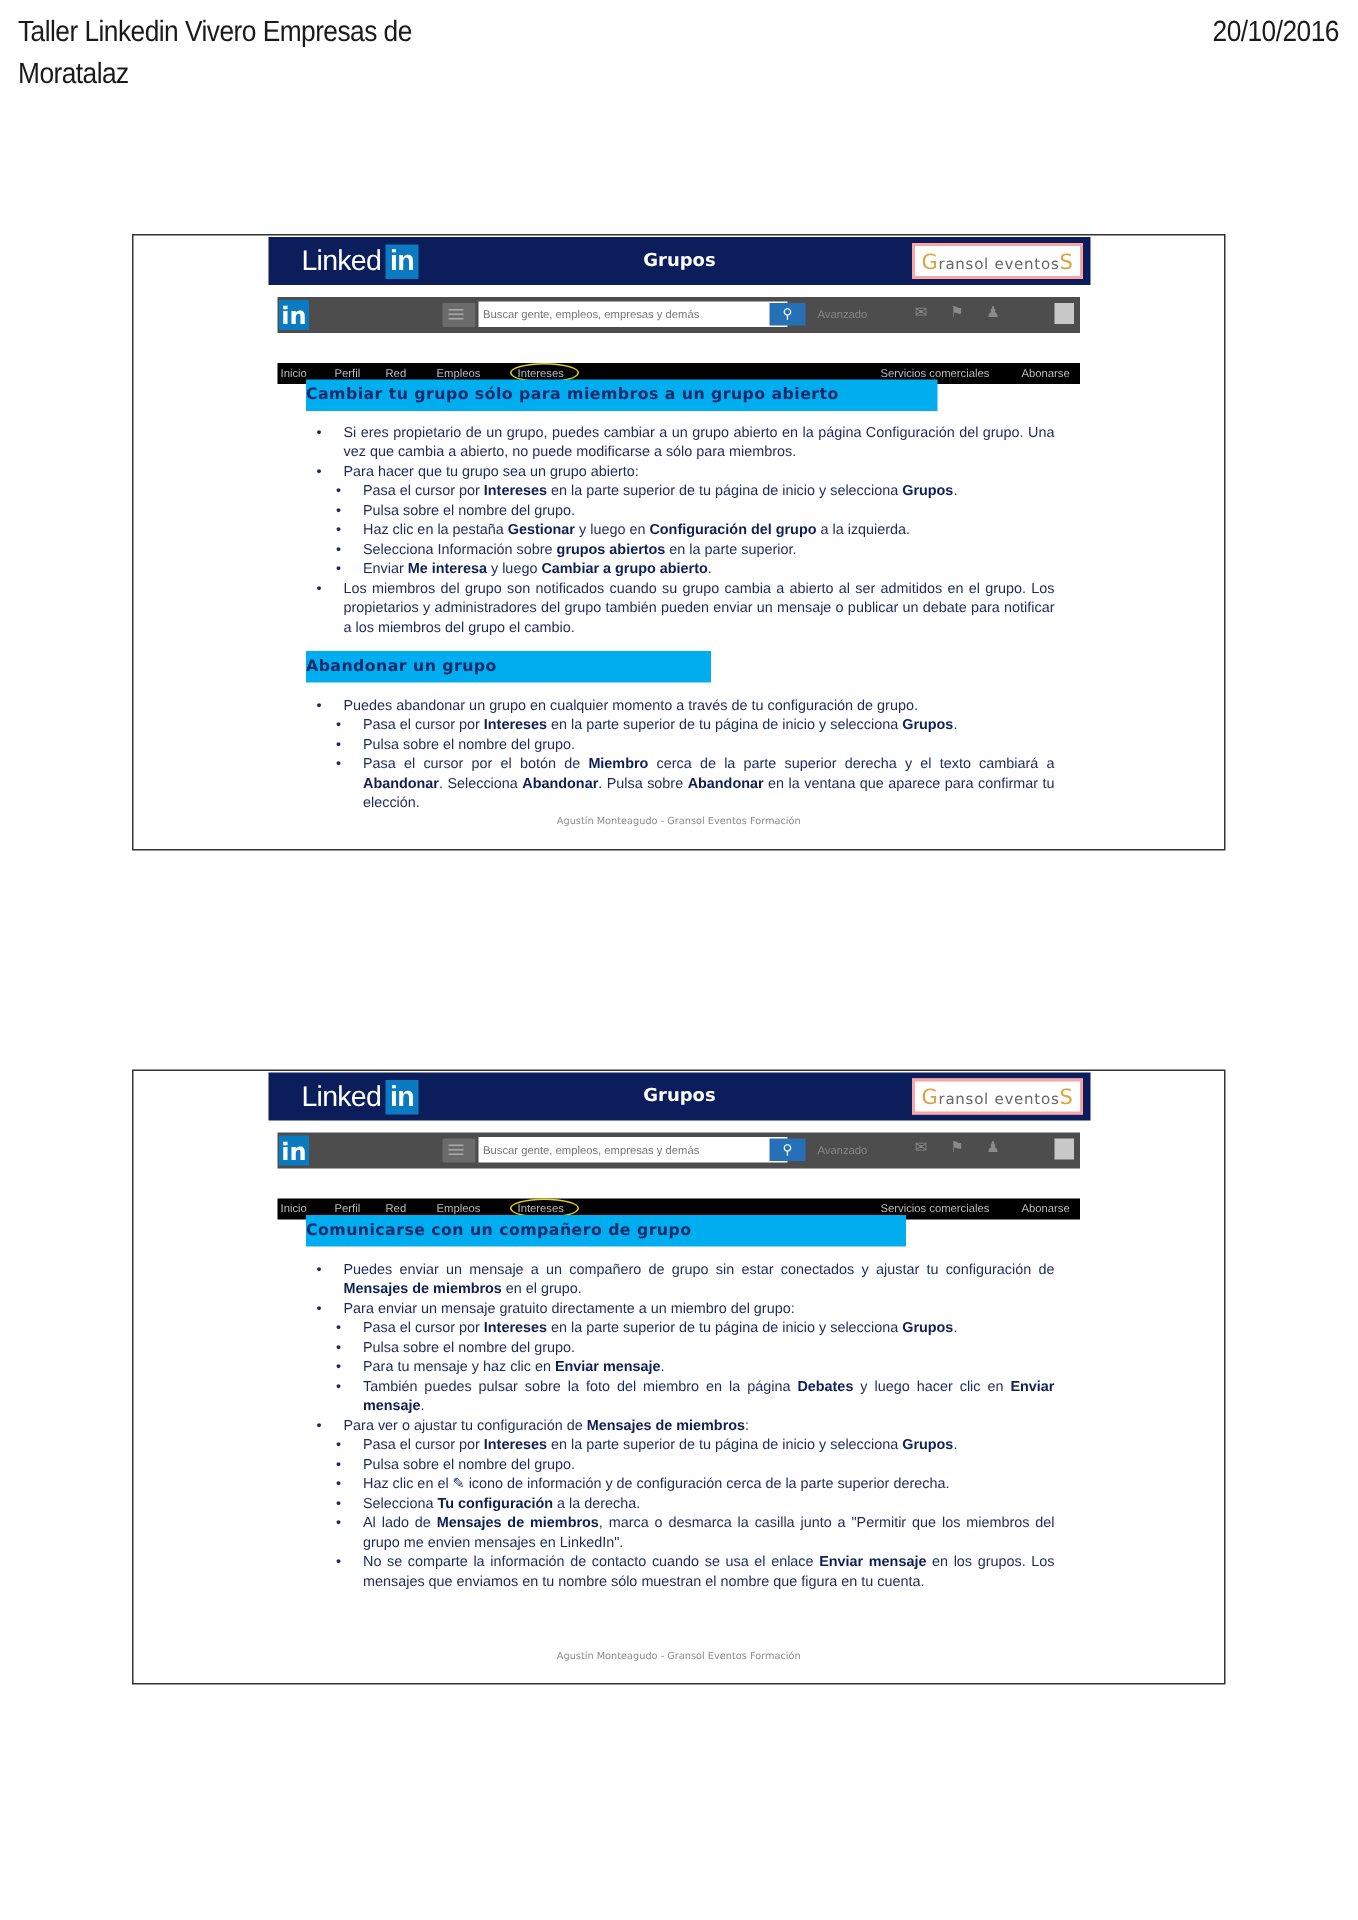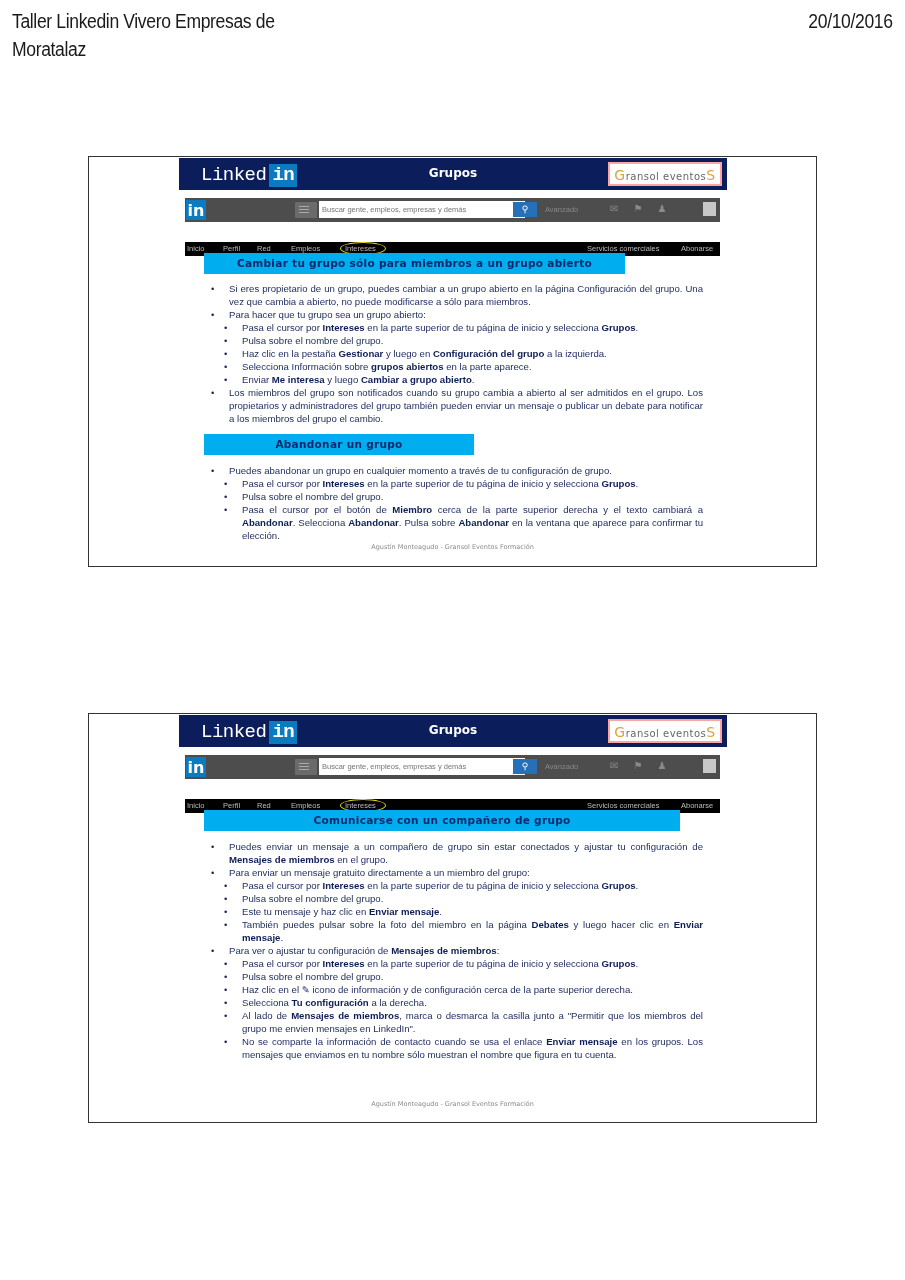--- a/index.html
+++ b/index.html
@@ -23,21 +23,21 @@
   }
   .slide-1 { top: 156px; height: 411px; }
   .slide-2 { top: 713px; height: 410px; }
 
   .banner {
     position: absolute; left: 90px; top: 1px; width: 548px; height: 32px;
     background: #0b1e5b;
   }
   .linkedin-logo {
     position: absolute; left: 22px; top: 5px; height: 24px;
-    font-family: Liberation Mono, monospace; font-size: 19px; color: #fff; line-height: 24px;
+    font-family: Liberation Sans, sans-serif; font-size: 19px; color: #fff; line-height: 24px;
     letter-spacing: -0.5px;
   }
   .linkedin-logo .in-box {
     display: inline-block; background: #0a7bc0; color: #fff; padding: 0 3px;
     font-weight: bold; margin-left: 3px; line-height: 23px; height: 23px;
   }
   .banner-title {
     position: absolute; left: 0; right: 0; top: 8px; text-align: center;
     font-family: "DejaVu Sans", sans-serif; font-size: 12px; font-weight: bold; color: #fff;
   }
@@ -93,21 +93,21 @@
   }
   .nav-bottom span { position: absolute; top: 0; }
   .intereses-ring {
     position: absolute; left: 155px; top: 0px; width: 46px; height: 13px;
     border: 1px solid #e6d21a; border-radius: 50%;
   }
 
   .section-heading {
     position: absolute; left: 115px; height: 21px; background: #00adef;
     font-family: "DejaVu Sans", sans-serif; font-size: 10.5px; font-weight: bold; color: #0b2a6b;
-    text-align: center; line-height: 21px; letter-spacing: 0.3px;
+    line-height: 21px; letter-spacing: 0.3px;
   }
 
   .content {
     position: absolute; left: 122px; width: 492px;
     font-family: "Liberation Sans", sans-serif; font-size: 9.6px; line-height: 13px;
     color: #1c2a5c;
   }
   .content .b { font-weight: bold; color: #0e1f55; }
   .li { position: relative; padding-left: 18px; text-align: justify; }
   .li::before { content: "•"; position: absolute; left: 0; top: 0; color: #1c2a5c; }
@@ -160,21 +160,21 @@
   </div>
 
   <div class="section-heading" style="top:96px; width:421px;">Cambiar tu grupo sólo para miembros a un grupo abierto</div>
 
   <div class="content" style="top:125px;">
     <div class="li">Si eres propietario de un grupo, puedes cambiar a un grupo abierto en la página Configuración del grupo. Una vez que cambia a abierto, no puede modificarse a sólo para miembros.</div>
     <div class="li">Para hacer que tu grupo sea un grupo abierto:</div>
     <div class="li sub"><span>Pasa el cursor por </span><span class="b">Intereses</span><span> en la parte superior de tu página de inicio y selecciona </span><span class="b">Grupos</span><span>.</span></div>
     <div class="li sub">Pulsa sobre el nombre del grupo.</div>
     <div class="li sub"><span>Haz clic en la pestaña </span><span class="b">Gestionar</span><span> y luego en </span><span class="b">Configuración del grupo</span><span> a la izquierda.</span></div>
-    <div class="li sub"><span>Selecciona Información sobre </span><span class="b">grupos abiertos</span><span> en la parte aparece.</span></div>
+    <div class="li sub"><span>Selecciona Información sobre </span><span class="b">grupos abiertos</span><span> en la parte superior.</span></div>
     <div class="li sub"><span>Enviar </span><span class="b">Me interesa</span><span> y luego </span><span class="b">Cambiar a grupo abierto</span><span>.</span></div>
     <div class="li">Los miembros del grupo son notificados cuando su grupo cambia a abierto al ser admitidos en el grupo. Los propietarios y administradores del grupo también pueden enviar un mensaje o publicar un debate para notificar a los miembros del grupo el cambio.</div>
   </div>
 
   <div class="section-heading" style="top:277px; width:270px;">Abandonar un grupo</div>
 
   <div class="content" style="top:307px;">
     <div class="li">Puedes abandonar un grupo en cualquier momento a través de tu configuración de grupo.</div>
     <div class="li sub"><span>Pasa el cursor por </span><span class="b">Intereses</span><span> en la parte superior de tu página de inicio y selecciona </span><span class="b">Grupos</span><span>.</span></div>
     <div class="li sub">Pulsa sobre el nombre del grupo.</div>
@@ -210,28 +210,28 @@
       <span style="left:38px">Perfil</span>
       <span style="left:72px">Red</span>
       <span style="left:106px">Empleos</span>
       <span style="left:160px">Intereses</span>
       <div class="intereses-ring"></div>
       <span style="left:402px">Servicios comerciales</span>
       <span style="left:496px">Abonarse</span>
     </div>
   </div>
 
-  <div class="section-heading" style="top:96px; width:476px;">Comunicarse con un compañero de grupo</div>
+  <div class="section-heading" style="top:96px; width:400px;">Comunicarse con un compañero de grupo</div>
 
   <div class="content" style="top:126px;">
     <div class="li"><span>Puedes enviar un mensaje a un compañero de grupo sin estar conectados y ajustar tu configuración de </span><span class="b">Mensajes de miembros</span><span> en el grupo.</span></div>
     <div class="li">Para enviar un mensaje gratuito directamente a un miembro del grupo:</div>
     <div class="li sub"><span>Pasa el cursor por </span><span class="b">Intereses</span><span> en la parte superior de tu página de inicio y selecciona </span><span class="b">Grupos</span><span>.</span></div>
     <div class="li sub">Pulsa sobre el nombre del grupo.</div>
-    <div class="li sub"><span>Este tu mensaje y haz clic en </span><span class="b">Enviar mensaje</span><span>.</span></div>
+    <div class="li sub"><span>Para tu mensaje y haz clic en </span><span class="b">Enviar mensaje</span><span>.</span></div>
     <div class="li sub"><span>También puedes pulsar sobre la foto del miembro en la página </span><span class="b">Debates</span><span> y luego hacer clic en </span><span class="b">Enviar mensaje</span><span>.</span></div>
     <div class="li"><span>Para ver o ajustar tu configuración de </span><span class="b">Mensajes de miembros</span><span>:</span></div>
     <div class="li sub"><span>Pasa el cursor por </span><span class="b">Intereses</span><span> en la parte superior de tu página de inicio y selecciona </span><span class="b">Grupos</span><span>.</span></div>
     <div class="li sub">Pulsa sobre el nombre del grupo.</div>
     <div class="li sub">Haz clic en el ✎ icono de información y de configuración cerca de la parte superior derecha.</div>
     <div class="li sub"><span>Selecciona </span><span class="b">Tu configuración</span><span> a la derecha.</span></div>
     <div class="li sub"><span>Al lado de </span><span class="b">Mensajes de miembros</span><span>, marca o desmarca la casilla junto a "Permitir que los miembros del grupo me envien mensajes en LinkedIn".</span></div>
     <div class="li sub"><span>No se comparte la información de contacto cuando se usa el enlace </span><span class="b">Enviar mensaje</span><span> en los grupos. Los mensajes que enviamos en tu nombre sólo muestran el nombre que figura en tu cuenta.</span></div>
   </div>
 

